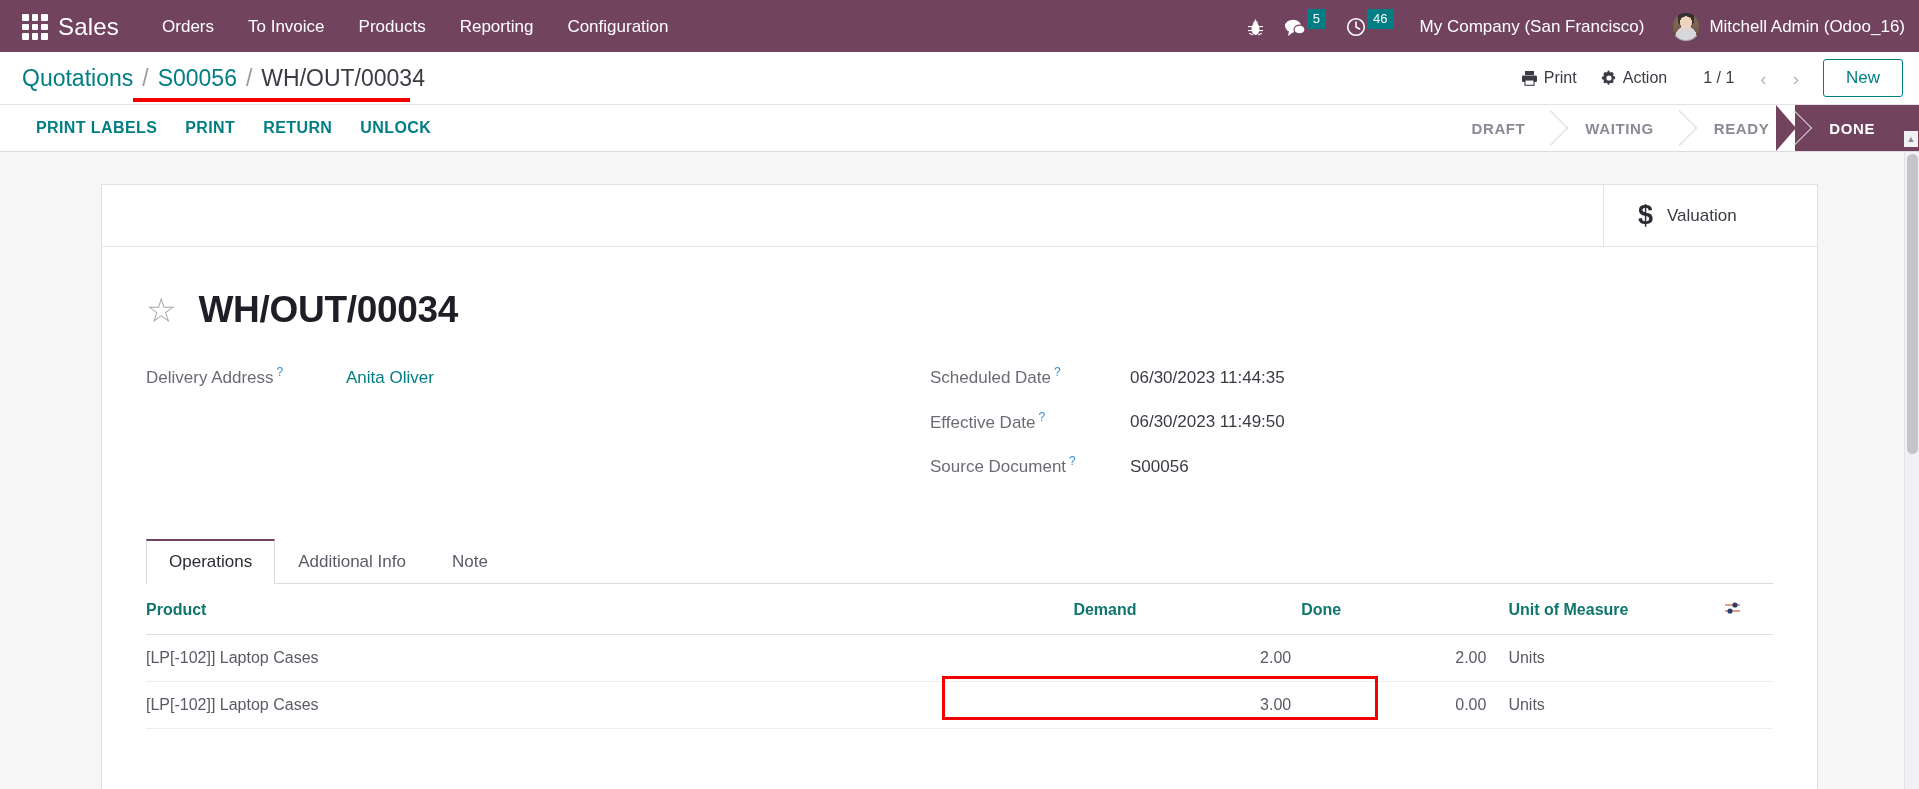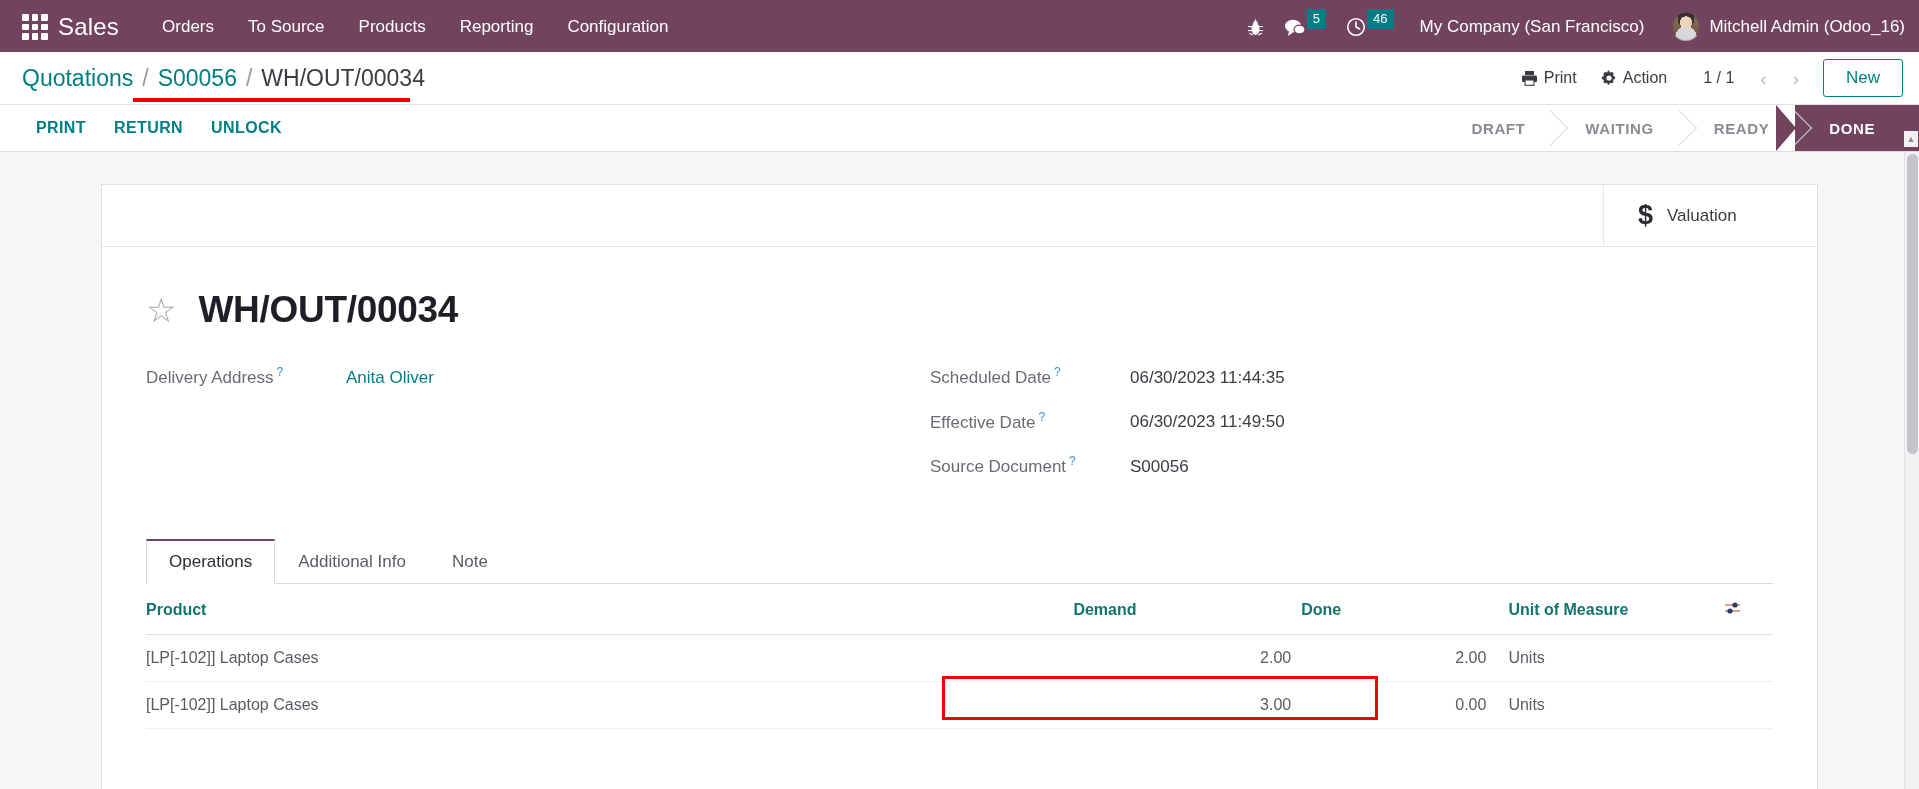--- a/index.html
+++ b/index.html
@@ -429,21 +429,21 @@
       <i></i>
       <i></i>
       <i></i>
       <i></i>
       <i></i>
       <i></i>
       <i></i>
   </div>
   <div class="brand">Sales</div>
   <div class="nav-item">Orders</div>
-  <div class="nav-item">To Source</div>
+  <div class="nav-item">To Invoice</div>
   <div class="nav-item">Products</div>
   <div class="nav-item">Reporting</div>
   <div class="nav-item">Configuration</div>
 
   <div class="nav-spacer"></div>
 
   <div class="sys-icon">
     <svg width="17" height="19" viewBox="0 0 17 19" aria-hidden="true">
       <ellipse cx="8.5" cy="11" rx="4" ry="6" fill="#fff"></ellipse>
       <rect x="7.9" y="1.5" width="1.2" height="4" fill="#fff"></rect>
@@ -512,20 +512,21 @@
       <span class="pager-arrow">‹</span>
       <span class="pager-arrow">›</span>
     </div>
     <button class="new-btn">New</button>
   </div>
 </div>
 
 <div class="red-underline"></div>
 
 <div class="cp-bottom">
+  <div class="act-btn">PRINT LABELS</div>
   <div class="act-btn">PRINT</div>
   <div class="act-btn">RETURN</div>
   <div class="act-btn">UNLOCK</div>
 
   <div class="statusbar">
     <div class="st-step">DRAFT</div>
     <div class="st-step">WAITING</div>
     <div class="st-step">READY</div>
     <div class="st-step active st-last">DONE</div>
   </div>

